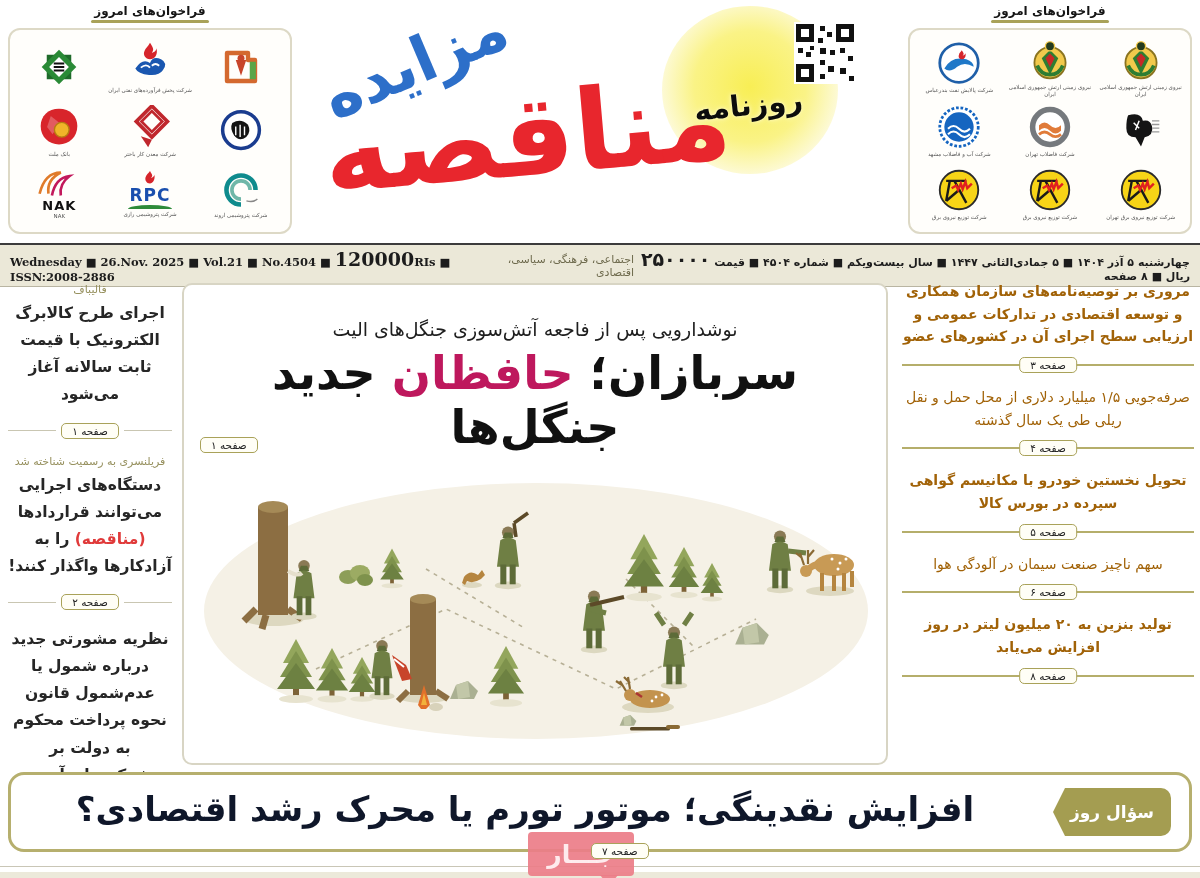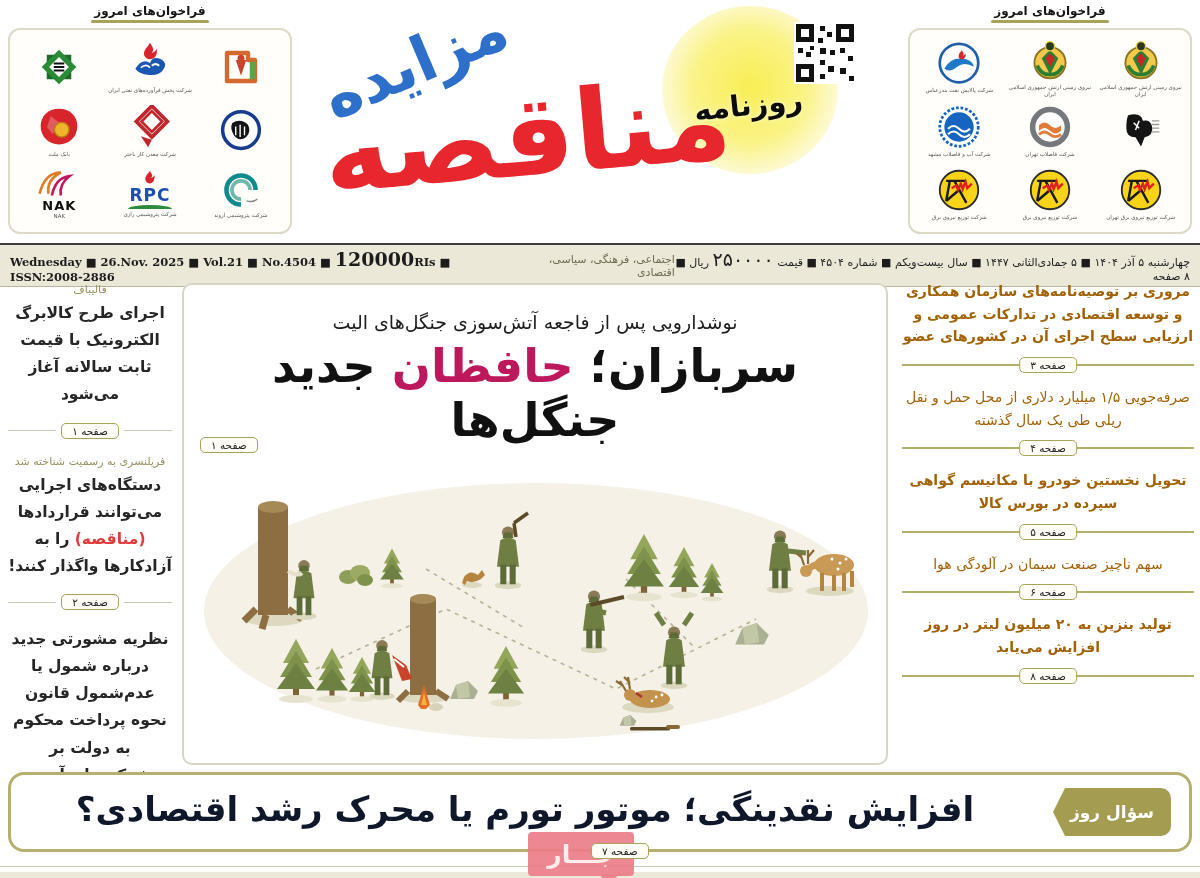--- a/index.html
+++ b/index.html
@@ -37,40 +37,40 @@
   #qr { position:absolute; left:794px; top:22px; }
   
   #dateline {
     position:absolute; left:0; right:0; top:243px; height:44px; background:#ebe8d8;
     border-top:2px solid #3c3c3c; border-bottom:1px solid #b9b5a2;
     display:flex; align-items:center; justify-content:space-between; padding:0 10px;
   }
   .dl-latin { font-family:"DejaVu Serif", serif; font-size:11.5px; font-weight:bold; color:#1c1c1c; }
   .dl-latin .big { font-size:19px; }
   .dl-subjects { font-size:11px; color:#6f6b4e; direction:rtl; }
-  .dl-persian { direction:rtl; font-size:11px; font-weight:normal; color:#1c1c1c; }
+  .dl-persian { direction:rtl; font-size:11px; font-weight:bold; color:#1c1c1c; }
   .dl-persian .big { font-size:19px; }
   
   .pbadge {
     display:inline-block; font-size:10.5px; color:#222; background:#fffef6;
     border:1.3px solid #a9a259; border-radius:5px; padding:1px 10px; white-space:nowrap; direction:rtl;
   }
   
   #sidebar { position:absolute; left:8px; top:283px; width:164px; direction:rtl; text-align:center; }
   .sb-kicker { font-size:11px; color:#97915f; margin-bottom:4px; }
   .sb-title { font-size:15.5px; font-weight:bold; color:#262626; line-height:1.75; }
   .sb-title .red { color:#e03a3a; }
   .sb-sep { display:flex; align-items:center; gap:5px; margin:14px 0 16px; }
   .sb-sep .ln { flex:1; height:1px; background:#c9c6b2; }
   
   #main-card {
     position:absolute; left:182px; top:283px; width:706px; height:482px;
     border:2px solid #d8d5c4; border-radius:10px; background:#fff;
   }
-  .ms-kicker { margin-top:26px; text-align:center; font-size:19px; color:#1e1e1e; direction:rtl; }
+  .ms-kicker { margin-top:33px; text-align:center; font-size:19px; color:#1e1e1e; direction:rtl; }
   .ms-headline { margin-top:6px; text-align:center; direction:rtl; font-size:46px; font-weight:bold; color:#111; }
   .ms-headline .hl { color:#be185d; }
   .ms-badge { position:absolute; left:16px; top:152px; }
   #illus { position:absolute; left:12px; bottom:4px; }
   
   #newscol { position:absolute; right:6px; top:280px; width:292px; direction:rtl; text-align:center; }
   .nc-title { font-size:14px; color:#a16207; line-height:1.62; font-weight:500; }
   .nc-title.bold { font-weight:bold; }
   .nc-sep { position:relative; height:2px; background:#b5ae6b; margin:16px 0 20px; }
   .nc-sep .pbadge { position:absolute; left:50%; top:50%; transform:translate(-50%,-50%); }

